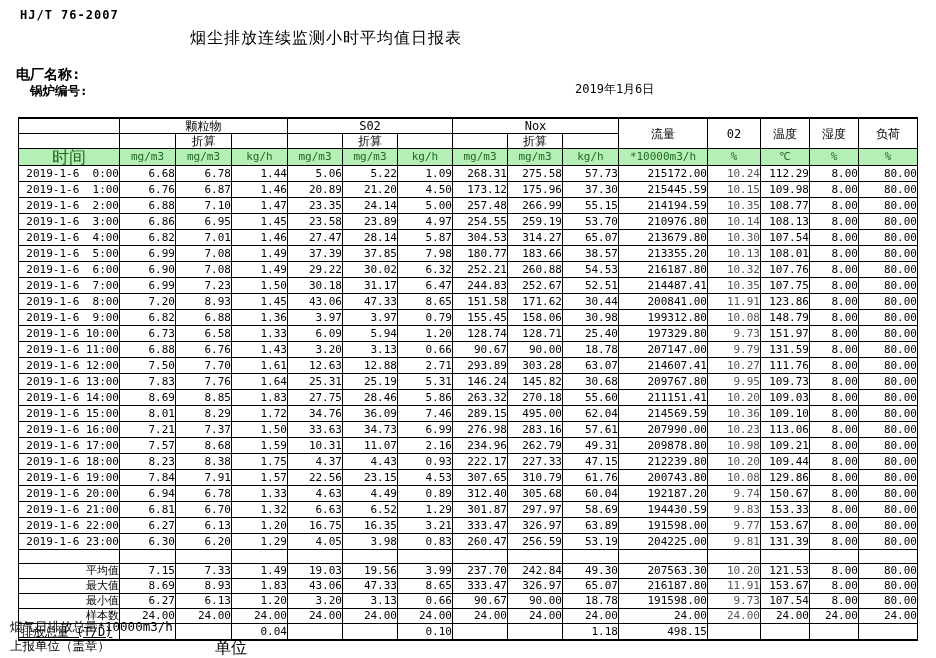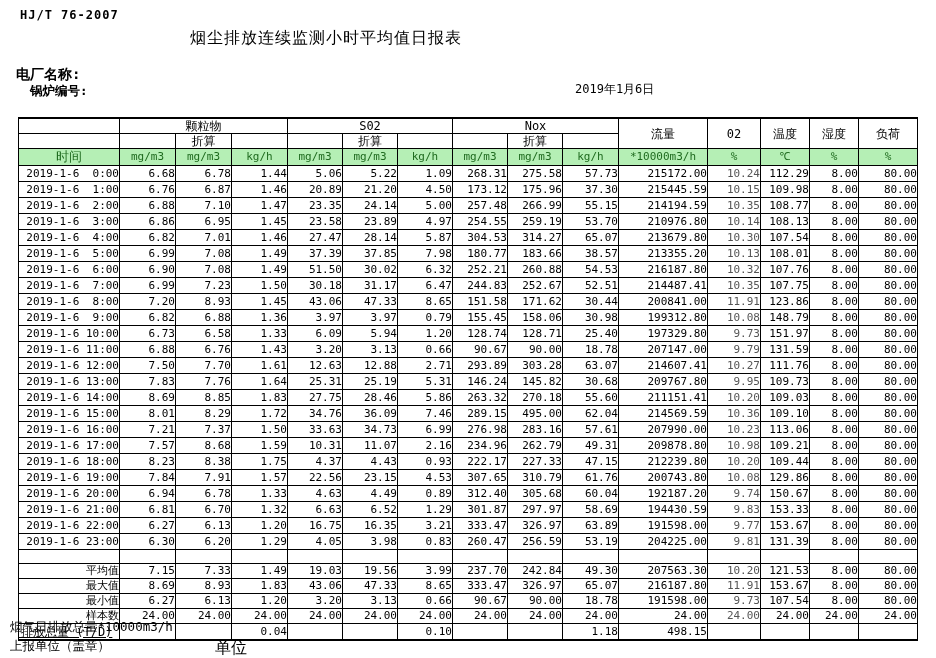--- a/index.html
+++ b/index.html
@@ -13,21 +13,21 @@
   .report-date{position:absolute;left:575px;top:81px;font-size:12px;}
 
   table.report{position:absolute;left:18px;top:117px;border-collapse:collapse;table-layout:fixed;
     border:1px solid #000;border-top:2px solid #000;border-bottom:2px solid #000;}
   table.report td{border:1px solid #000;font-size:11px;padding:0;height:15px;line-height:14px;
     white-space:pre;overflow:hidden;}
 
   thead td{text-align:center;}
   tr.hdr1 td,tr.hdr2 td{height:14px;font-size:12px;}
   tr.units td{height:16px;background:var(--hdr-bg,#b5efb5);color:var(--hdr-text,#1f6b1f);text-align:center;}
-  tr.units td.t-h{font-size:13px;}
+  tr.units td.t-h{font-size:17px;}
 
   td.t{text-align:right;padding-right:3px;}
   td.n{text-align:right;padding-right:8px;}
   td.flow{padding-right:10px;}
   td.o2{color:#555;}
   tr.spacer td{height:13px;}
   tr.sumrow td{height:14px;}
   td.slabel{text-align:right;padding-right:2px;font-size:12px;}
   td.dlabel{position:relative;overflow:visible;}
   td.dlabel span{position:absolute;left:-10px;top:1px;white-space:nowrap;font-size:12px;text-decoration:underline;}
@@ -208,21 +208,21 @@
           <td class="n o2">10.13</td>
           <td class="n">108.01</td>
           <td class="n">8.00</td>
           <td class="n">80.00</td>
         </tr>
         <tr>
           <td class="t">2019-1-6  6:00</td>
           <td class="n">6.90</td>
           <td class="n">7.08</td>
           <td class="n">1.49</td>
-          <td class="n">51.50</td>
+          <td class="n">29.22</td>
           <td class="n">30.02</td>
           <td class="n">6.32</td>
           <td class="n">252.21</td>
           <td class="n">260.88</td>
           <td class="n">54.53</td>
           <td class="n flow">216187.80</td>
           <td class="n o2">10.32</td>
           <td class="n">107.76</td>
           <td class="n">8.00</td>
           <td class="n">80.00</td>

